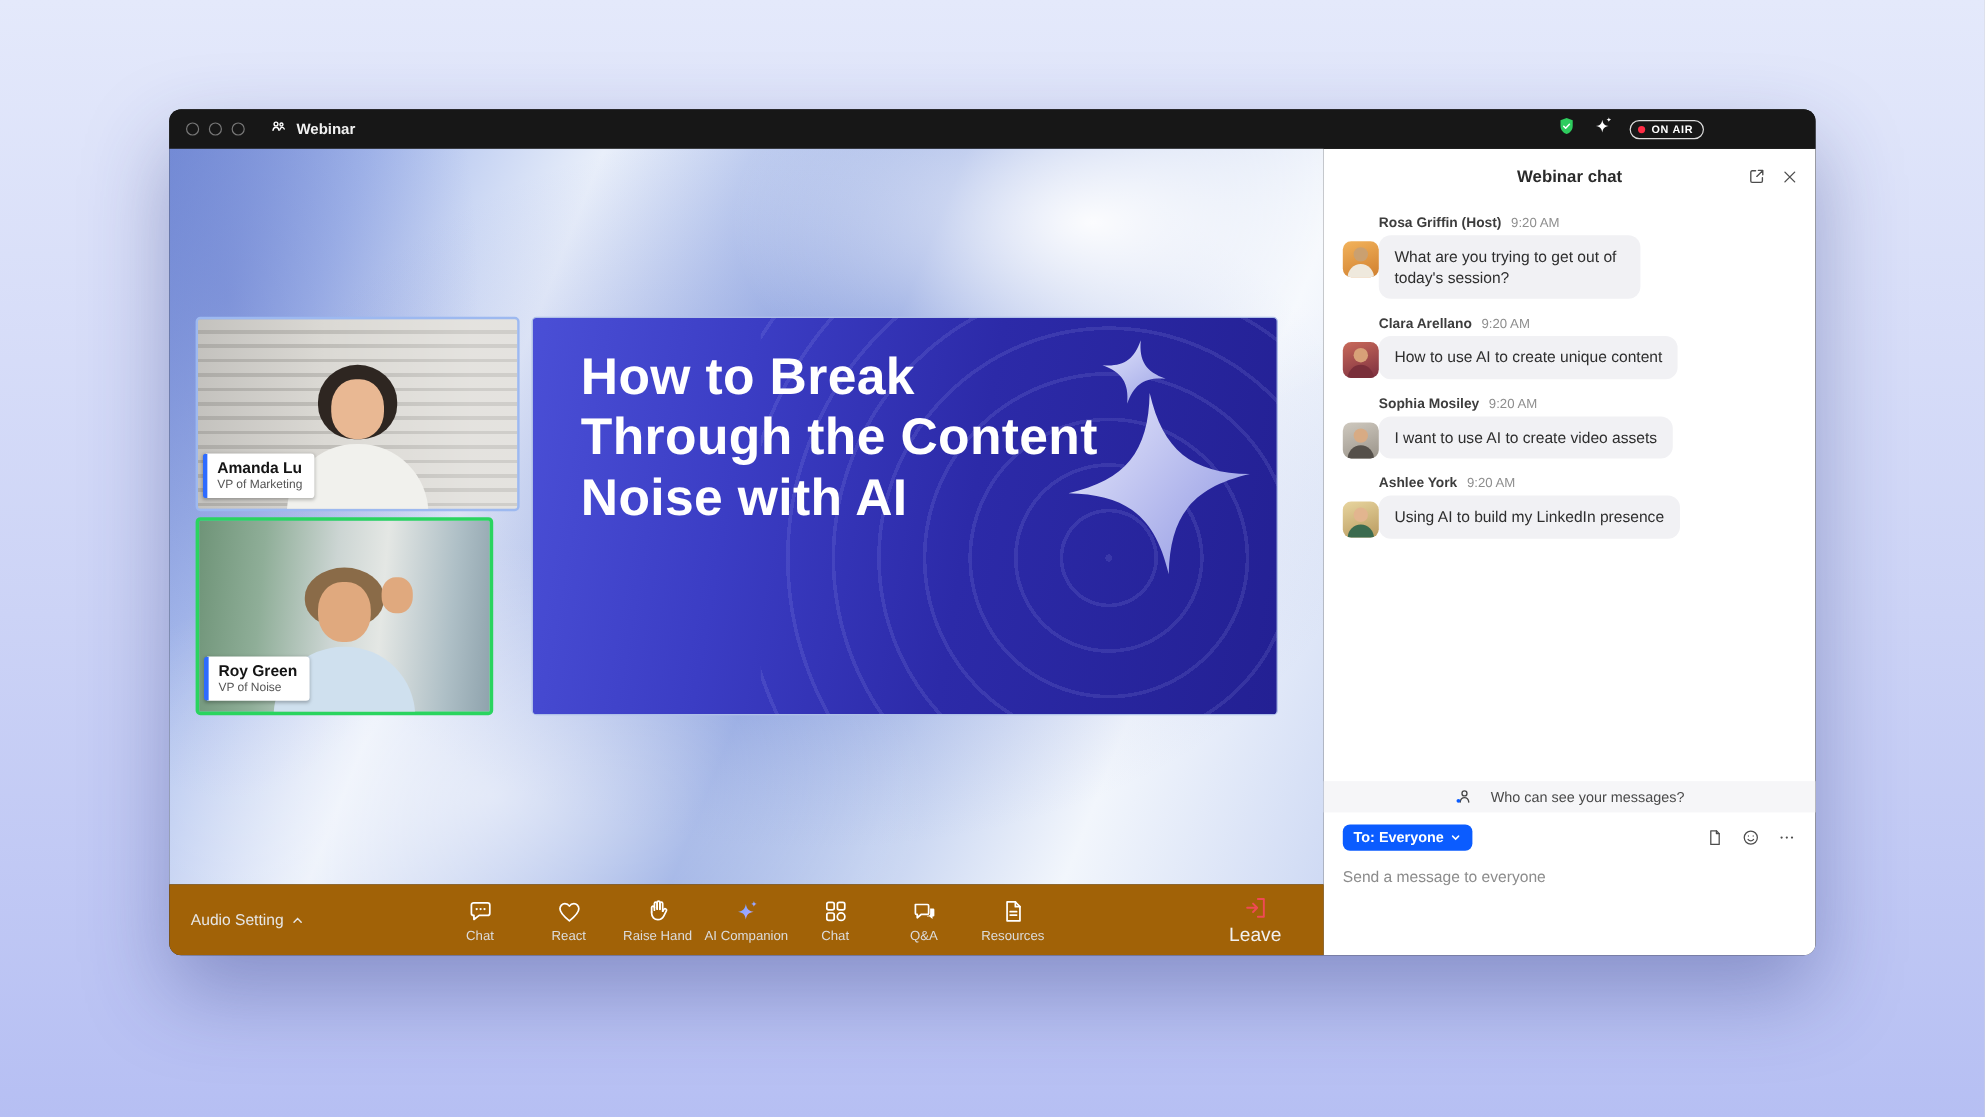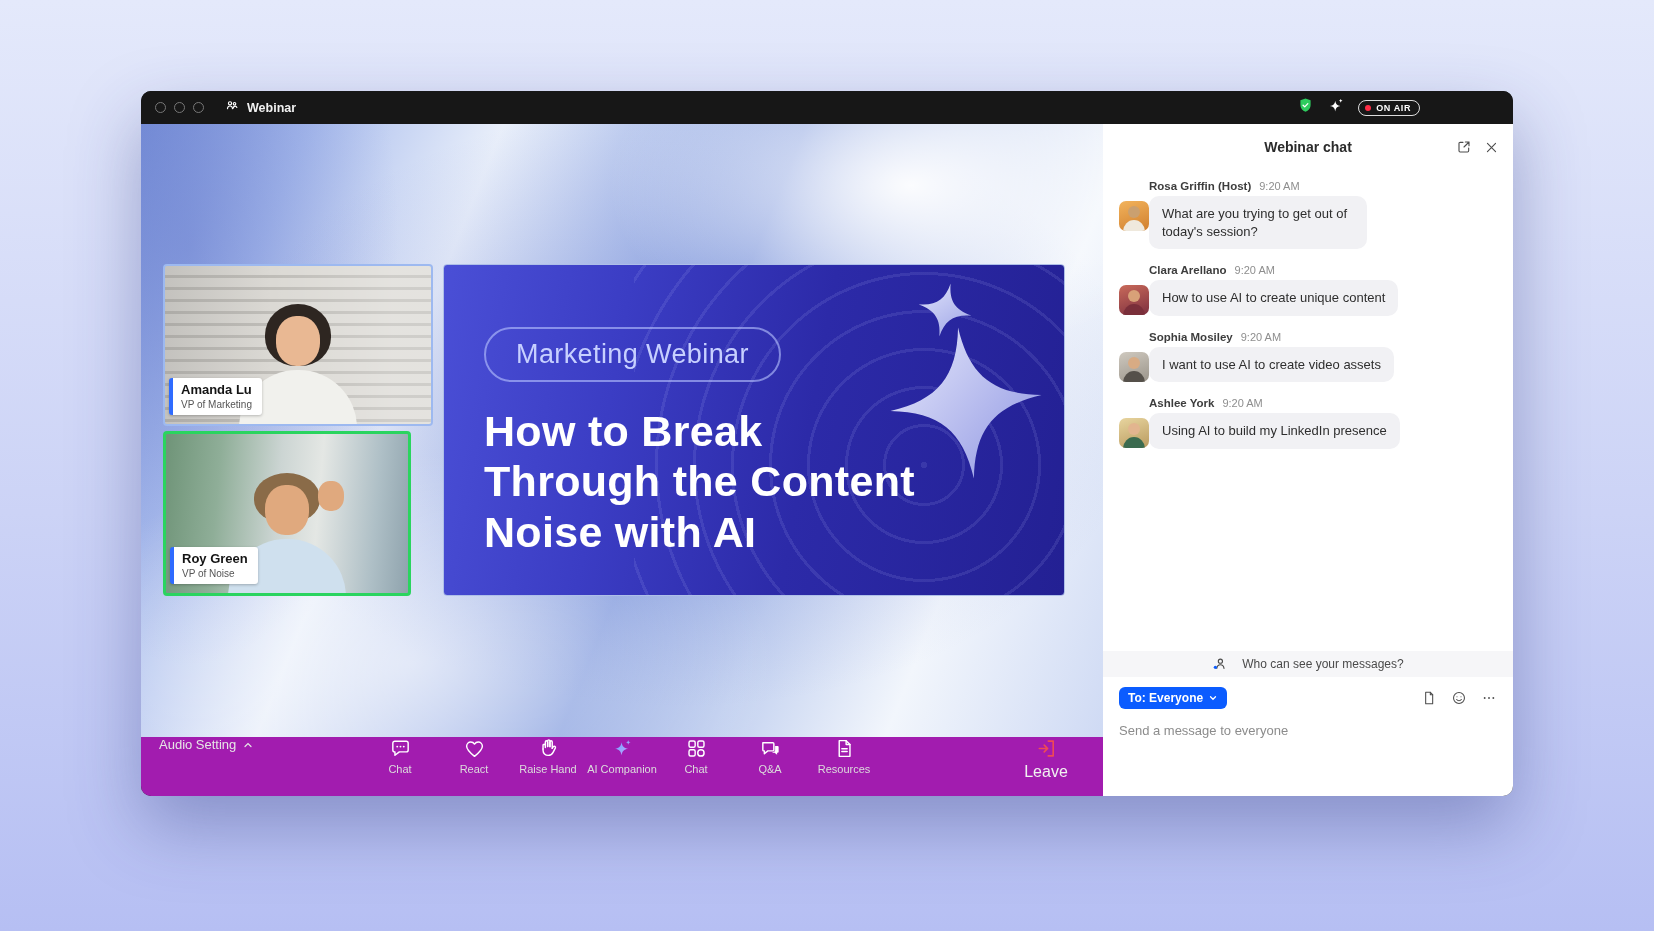--- a/index.html
+++ b/index.html
@@ -69,22 +69,22 @@
   .star-small { right:92px; top:18px; width:54px; height:54px; transform:rotate(12deg); }
   .star-big   { right:22px; top:62px; width:152px; height:152px; transform:rotate(-6deg); }
   .slide-badge { display:inline-block; margin:62px 0 0 40px; padding:10px 30px;
                  border:2px solid rgba(185,196,255,.6); border-radius:999px; color:#c7d0ff;
                  font-size:27px; letter-spacing:.4px; position:relative; z-index:1; }
   .slide-title { margin:24px 0 0 40px; color:#fff; font-size:43px; font-weight:700;
                  line-height:1.17; letter-spacing:.3px; position:relative; z-index:1; }
   .slide-title span { display:block; }
 
   
-  .toolbar { height:59px; flex:none; background:#a21caf; position:relative;
-             display:flex; }
+  .toolbar { height:59px; flex:none; background:#a16207; position:relative;
+             display:flex; align-items:center; }
   .audio-setting { position:absolute; left:18px; display:flex; align-items:center; gap:6px;
                    font-size:13px; color:#e6e6e6; cursor:pointer; background:none; border:none; }
   .tb-center { margin:0 auto; display:flex; }
   .tb-btn { width:74px; display:flex; flex-direction:column; align-items:center; gap:3px;
             background:none; border:none; color:#dcdcdc; font-size:11px; cursor:pointer; }
   .tb-btn svg { display:block; }
   .leave-btn { position:absolute; right:27px; width:60px; display:flex; flex-direction:column;
                align-items:center; gap:3px; background:none; border:none; color:#f1f1f1;
                font-size:16px; cursor:pointer; }
 
@@ -211,21 +211,20 @@
             </svg>
             <svg class="star star-big" viewBox="0 0 100 100">
               <defs>
                   <linearGradient id="sg2" x1="0" y1="0" x2="1" y2="1">
                 <stop offset="0" stop-color="#e9ebfc"></stop>
                     <stop offset="1" stop-color="#8d94e2"></stop>
                   </linearGradient>
                 </defs>
               <path d="M50 0 C54 32 68 46 100 50 C68 54 54 68 50 100 C46 68 32 54 0 50 C32 46 46 32 50 0 Z" fill="url(#sg2)"></path>
             </svg>
-            <div class="slide-badge">Marketing Webinar</div>
             <h1 class="slide-title">
               <span>How to Break</span>
               <span>Through the Content</span>
               <span>Noise with AI</span>
             </h1>
           </div>
         </div>
 
         <div class="toolbar">
           <button class="audio-setting">

